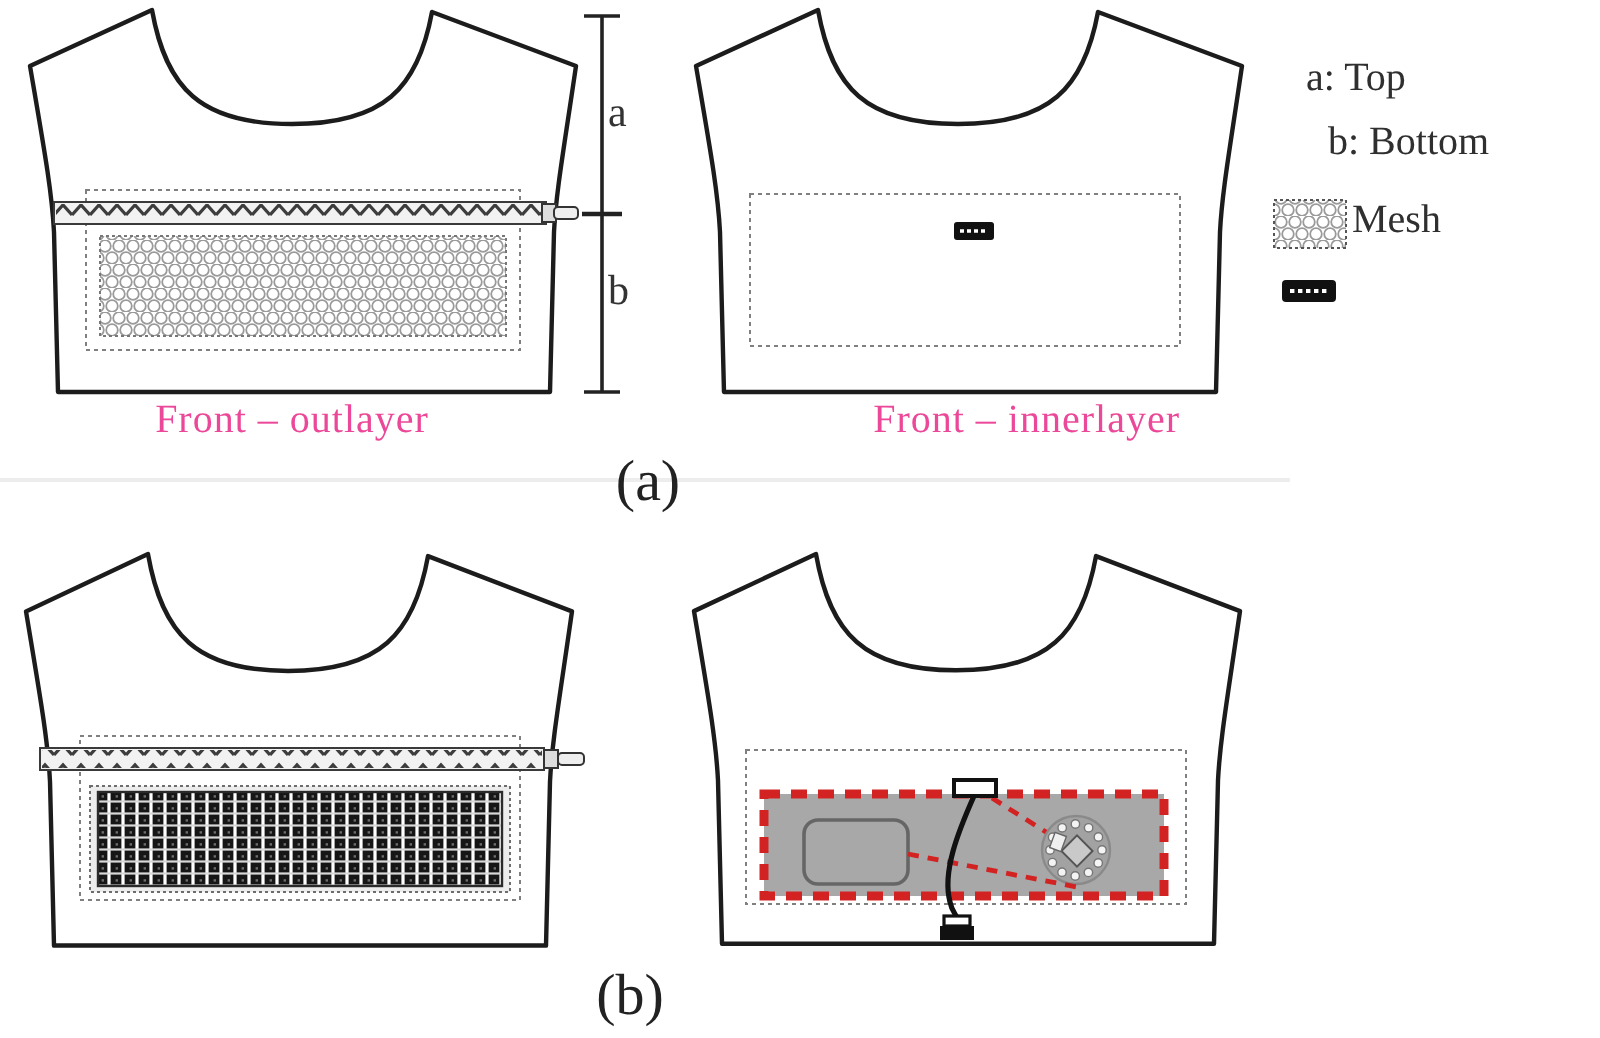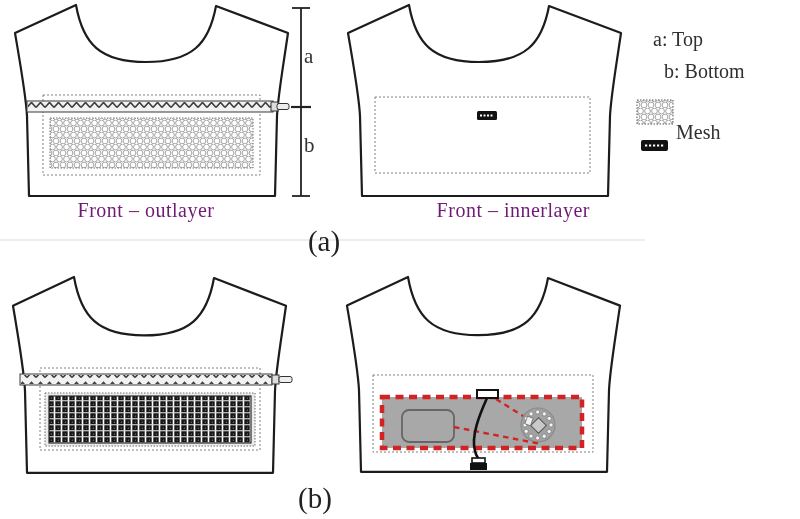--- a/index.html
+++ b/index.html
@@ -1,21 +1,21 @@
 <!DOCTYPE html>
 <html><head>
 <meta charset="utf-8">
 <style>
   html,body{margin:0;padding:0;background:#ffffff;}
   .canvas{
     position:relative;width:800px;height:519px;background:#ffffff;
     font-family:"Liberation Serif", serif;overflow:hidden;
   }
   .fig-svg{position:absolute;left:0;top:0;}
-  .txt{position:absolute;color:#701a75;white-space:nowrap;}
+  .txt{position:absolute;color:#ec4899;white-space:nowrap;}
   .caption{font-size:20px;width:220px;text-align:center;letter-spacing:0.5px;}
   .panel-label{font-size:29px;width:70px;text-align:center;color:#222;}
   .dim-label{font-size:21px;color:#333;}
   .legend-label{font-size:20px;color:#2f2f2f;}
 </style>
 </head>
 <body>
 
 <div class="canvas">
 
@@ -135,15 +135,15 @@
   <div class="txt caption" style="left:370px;top:199px;text-align:right;">Front – innerlayer</div>
 
   <div class="txt panel-label" style="left:289px;top:225px;">(a)</div>
   <div class="txt panel-label" style="left:280px;top:482px;">(b)</div>
 
   <div class="txt dim-label" style="left:304px;top:44px;">a</div>
   <div class="txt dim-label" style="left:304px;top:133px;">b</div>
 
   <div class="txt legend-label" style="left:653px;top:28px;">a: Top</div>
   <div class="txt legend-label" style="left:653px;top:60px;margin-left:11px;">b: Bottom</div>
-  <div class="txt legend-label" style="left:676px;top:99px;margin-top:22px;">Mesh</div>
+  <div class="txt legend-label" style="left:676px;top:99px;">Mesh</div>
 
 </div>
 
 </body></html>

